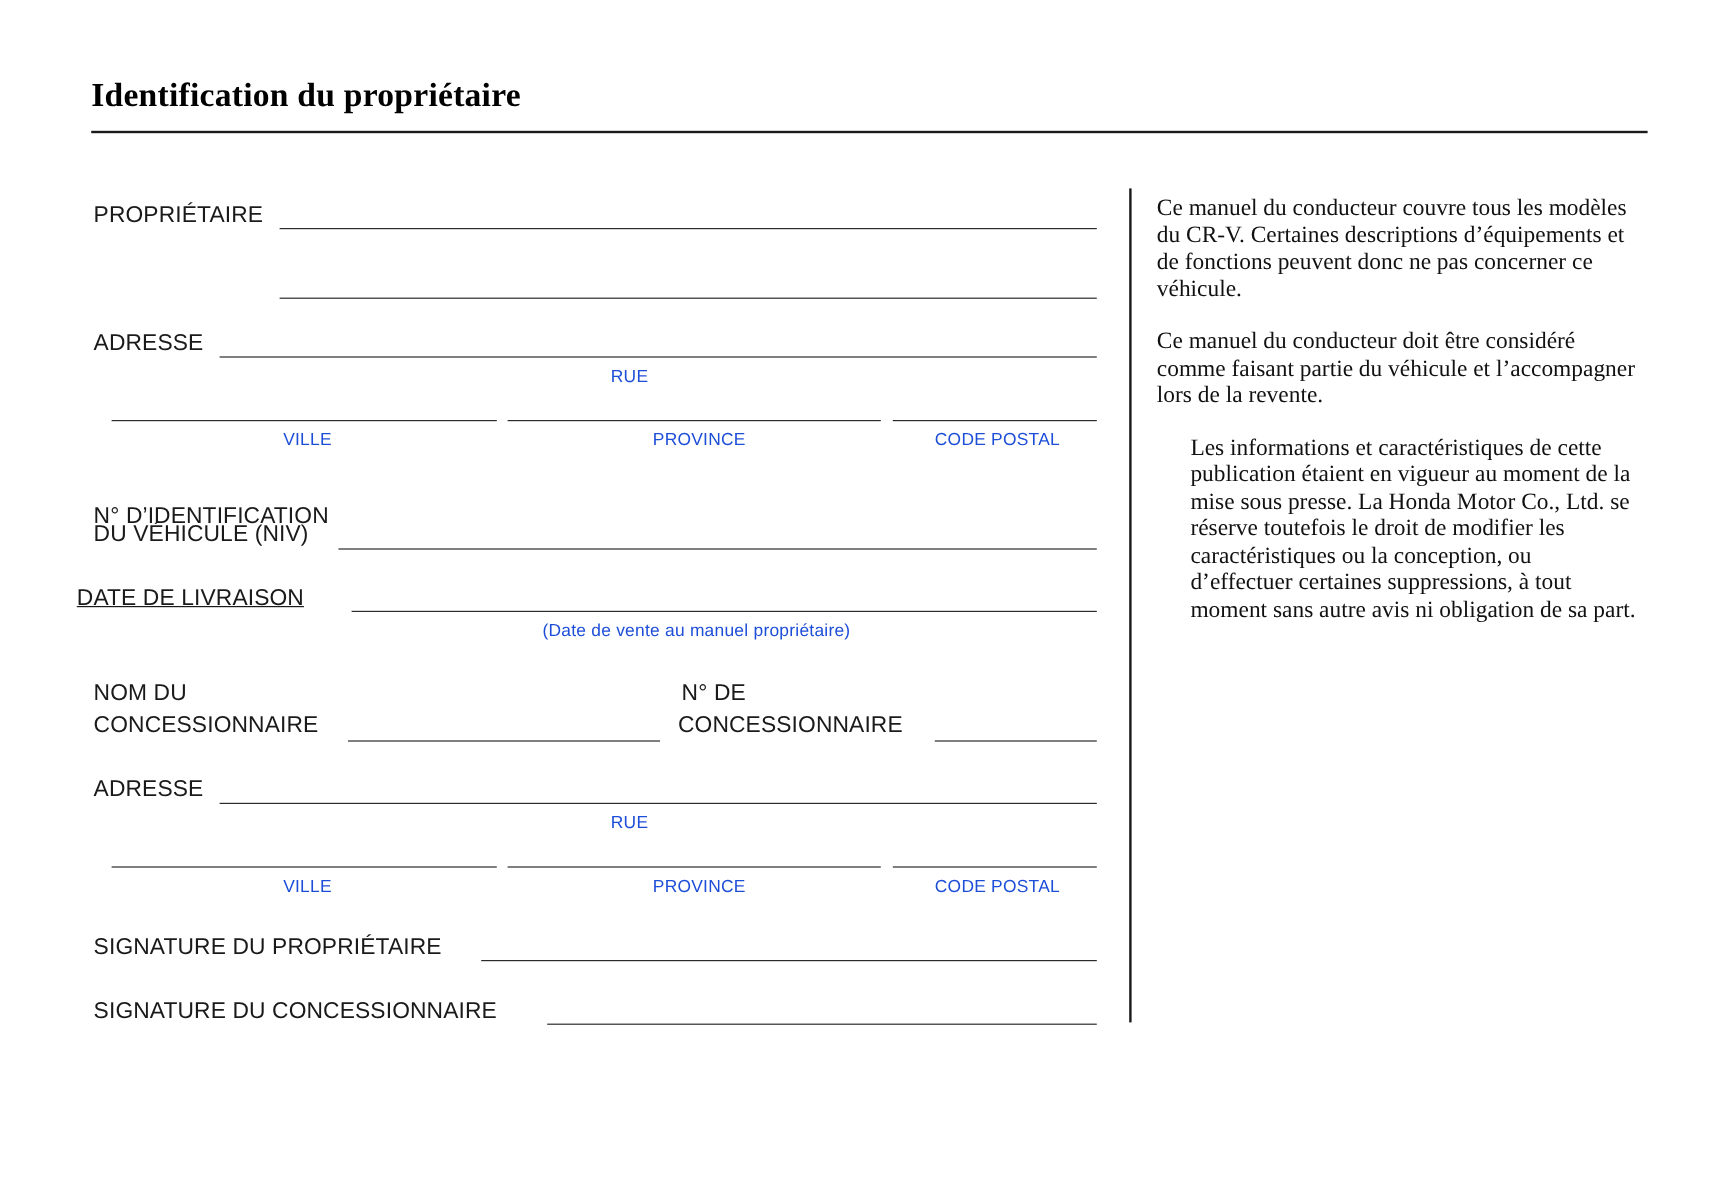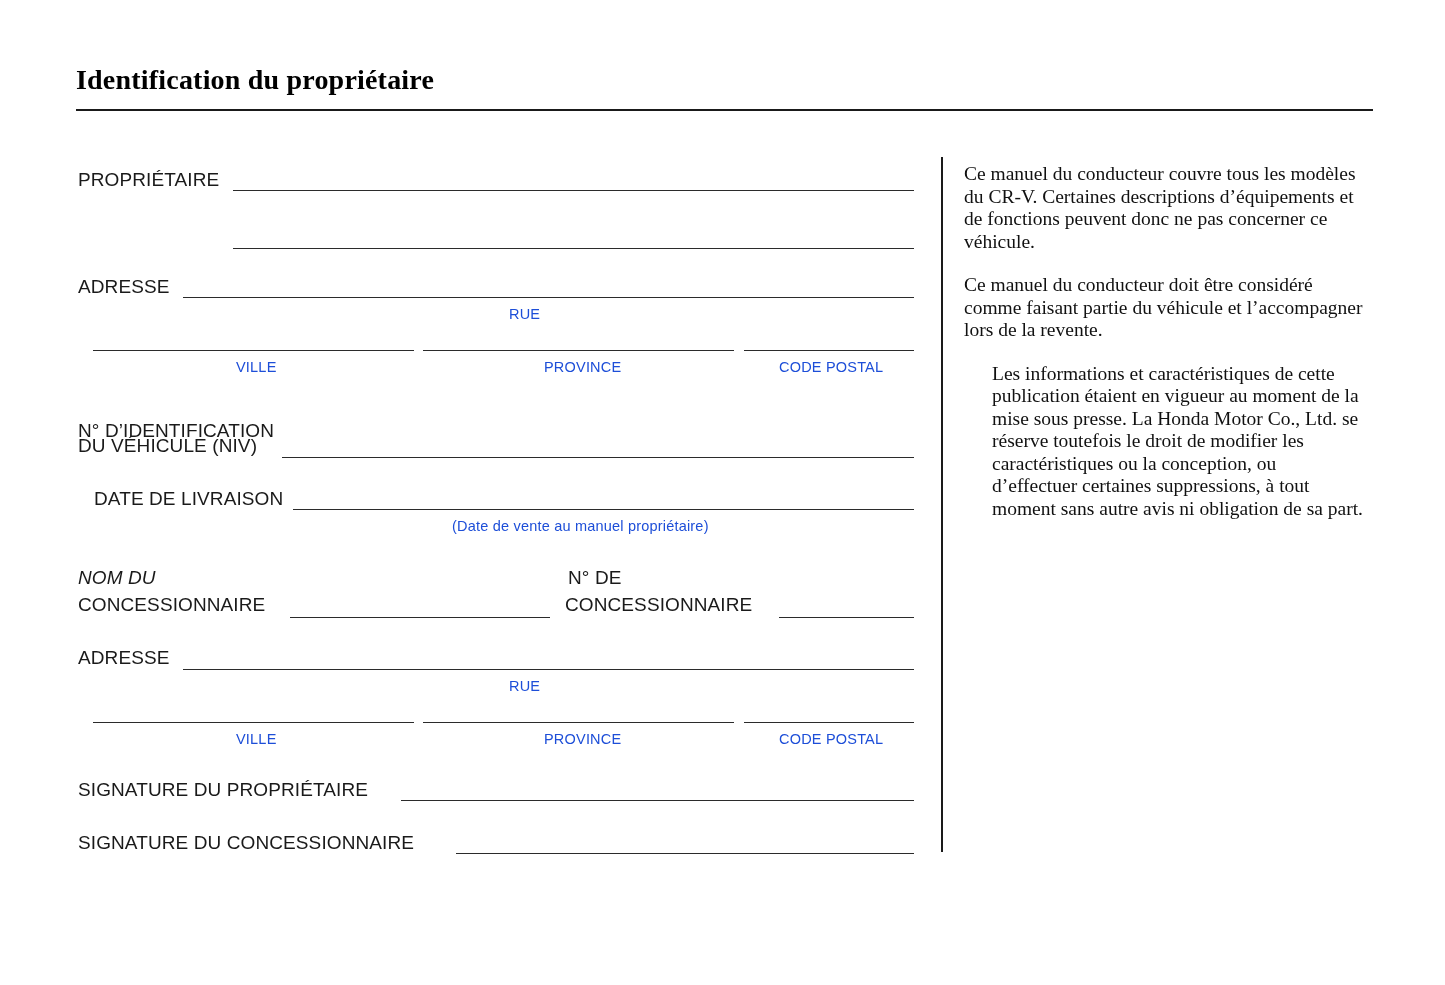--- a/index.html
+++ b/index.html
@@ -119,25 +119,25 @@
     <div class="rule" style="left:423px; top:350px; width:311px;"></div>
     <div class="sub" style="left:544px; top:359px;">PROVINCE</div>
 
     <div class="rule" style="left:744px; top:350px; width:170px;"></div>
     <div class="sub" style="left:779px; top:359px;">CODE POSTAL</div>
 
     <div class="lbl" style="left:78px; top:408px;margin-top:12px;">N° D’IDENTIFICATION</div>
     <div class="lbl" style="left:78px; top:435px;">DU VÉHICULE (NIV)</div>
     <div class="rule" style="left:282px; top:457px; width:632px;"></div>
 
-    <div class="lbl" style="left:94px; top:488px;">DATE DE LIVRAISON</div>
+    <div class="lbl" style="left:64px; top:488px;text-decoration:underline;">DATE DE LIVRAISON</div>
     <div class="rule" style="left:293px; top:509px; width:621px;"></div>
     <div class="sub" style="left:452px; top:518px;">(Date de vente au manuel propriétaire)</div>
 
-    <div class="lbl" style="left:78px; top:567px;font-style:italic;">NOM DU</div>
+    <div class="lbl" style="left:78px; top:567px;">NOM DU</div>
     <div class="lbl" style="left:78px; top:594px;">CONCESSIONNAIRE</div>
     <div class="rule" style="left:290px; top:617px; width:260px;"></div>
 
     <div class="lbl" style="left:568px; top:567px;">N° DE</div>
     <div class="lbl" style="left:565px; top:594px;">CONCESSIONNAIRE</div>
     <div class="rule" style="left:779px; top:617px; width:135px;"></div>
 
     <div class="lbl" style="left:78px; top:647px;">ADRESSE</div>
     <div class="rule" style="left:183px; top:669px; width:731px;"></div>
     <div class="sub" style="left:509px; top:678px;">RUE</div>

